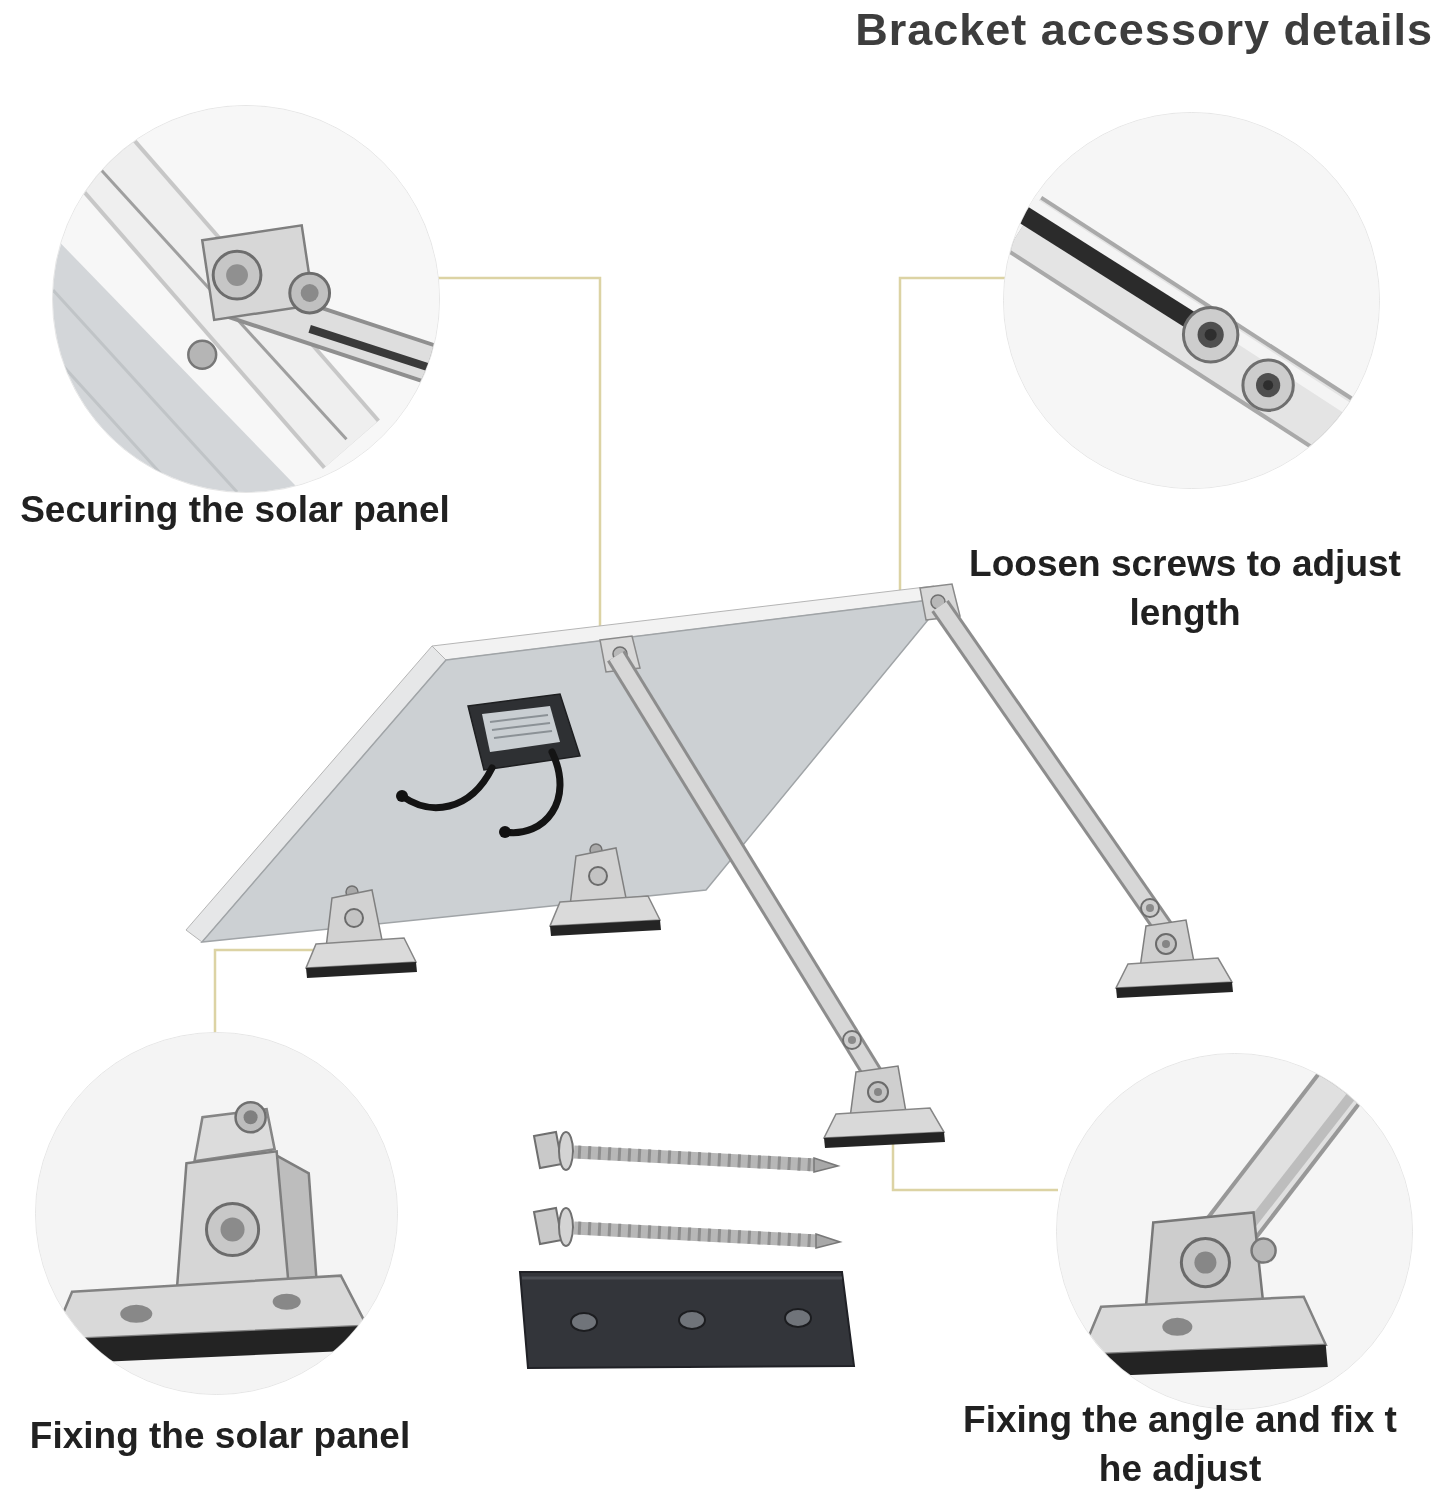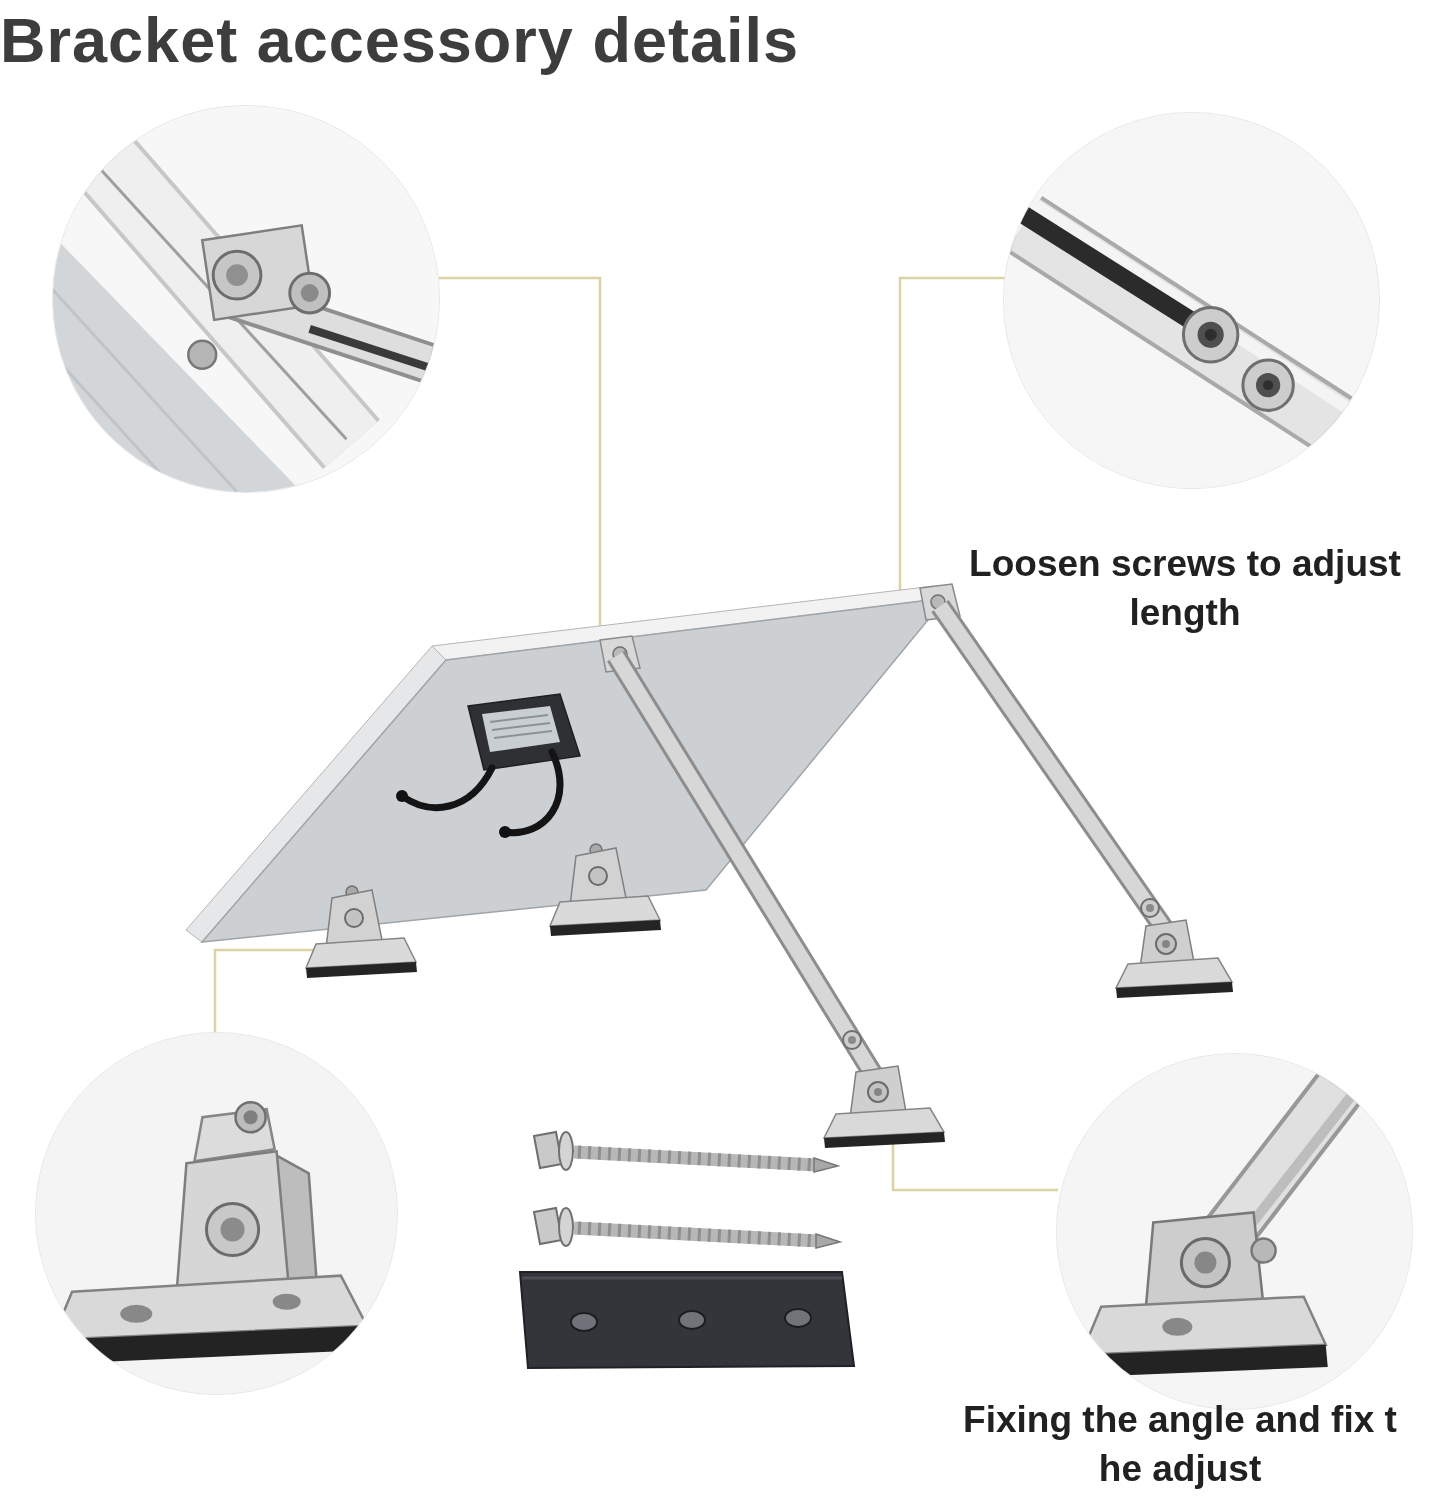--- a/index.html
+++ b/index.html
@@ -1,21 +1,21 @@
 <!DOCTYPE html>
 <html><head>
 <meta charset="utf-8">
 <style>
   * { margin:0; padding:0; box-sizing:border-box; }
   html,body { background:#ffffff; }
   body { font-family:"Liberation Sans", sans-serif; }
   .page { position:relative; width:1433px; height:1500px; background:#ffffff; overflow:hidden; }
   .title {
     position:absolute; top:4px; left:0; width:100%;
-    text-align:left; font-size:63px; font-weight:700;
+    text-align:right; font-size:45px; font-weight:700;
     color:#3d3d3d; letter-spacing:1px;
   }
   .underlay { position:absolute; inset:0; }
   .underlay svg { display:block; width:100%; height:100%; }
   .circle {
     position:absolute; border-radius:50%; overflow:hidden;
     background:#f6f6f6; border:1px solid #e6e6e6;
   }
   .circle svg { display:block; width:100%; height:100%; }
   .c-tl { left:52px;  top:105px;  width:388px; height:388px; }
@@ -206,26 +206,30 @@
       <circle cx="148" cy="208" r="24" fill="#c4c4c4" stroke="#6a6a6a" stroke-width="3"></circle>
       <circle cx="148" cy="208" r="11" fill="#878787"></circle>
       <circle cx="206" cy="196" r="12" fill="#b8b8b8" stroke="#777777" stroke-width="2.5"></circle>
       <polygon points="44,252 246,242 268,290 24,300" fill="#d9d9d9" stroke="#828282" stroke-width="2.5"></polygon>
       <ellipse cx="120" cy="272" rx="15" ry="9" fill="#888888"></ellipse>
       <polygon points="24,300 268,290 270,312 26,322" fill="#232323"></polygon>
     </svg>
   </div>
 
   <div class="caption cap-tl">
+    <div>Securing the solar panel</div>
   </div>
 
   <div class="caption cap-tr">
     <div>Loosen screws to adjust</div>
     <div>length</div>
   </div>
 
+  <div class="caption cap-bl">
+    <div>Fixing the solar panel</div>
+  </div>
 
   <div class="caption cap-br">
     <div>Fixing the angle and fix t</div>
     <div>he adjust</div>
   </div>
 
 </div>
 
 </body></html>

